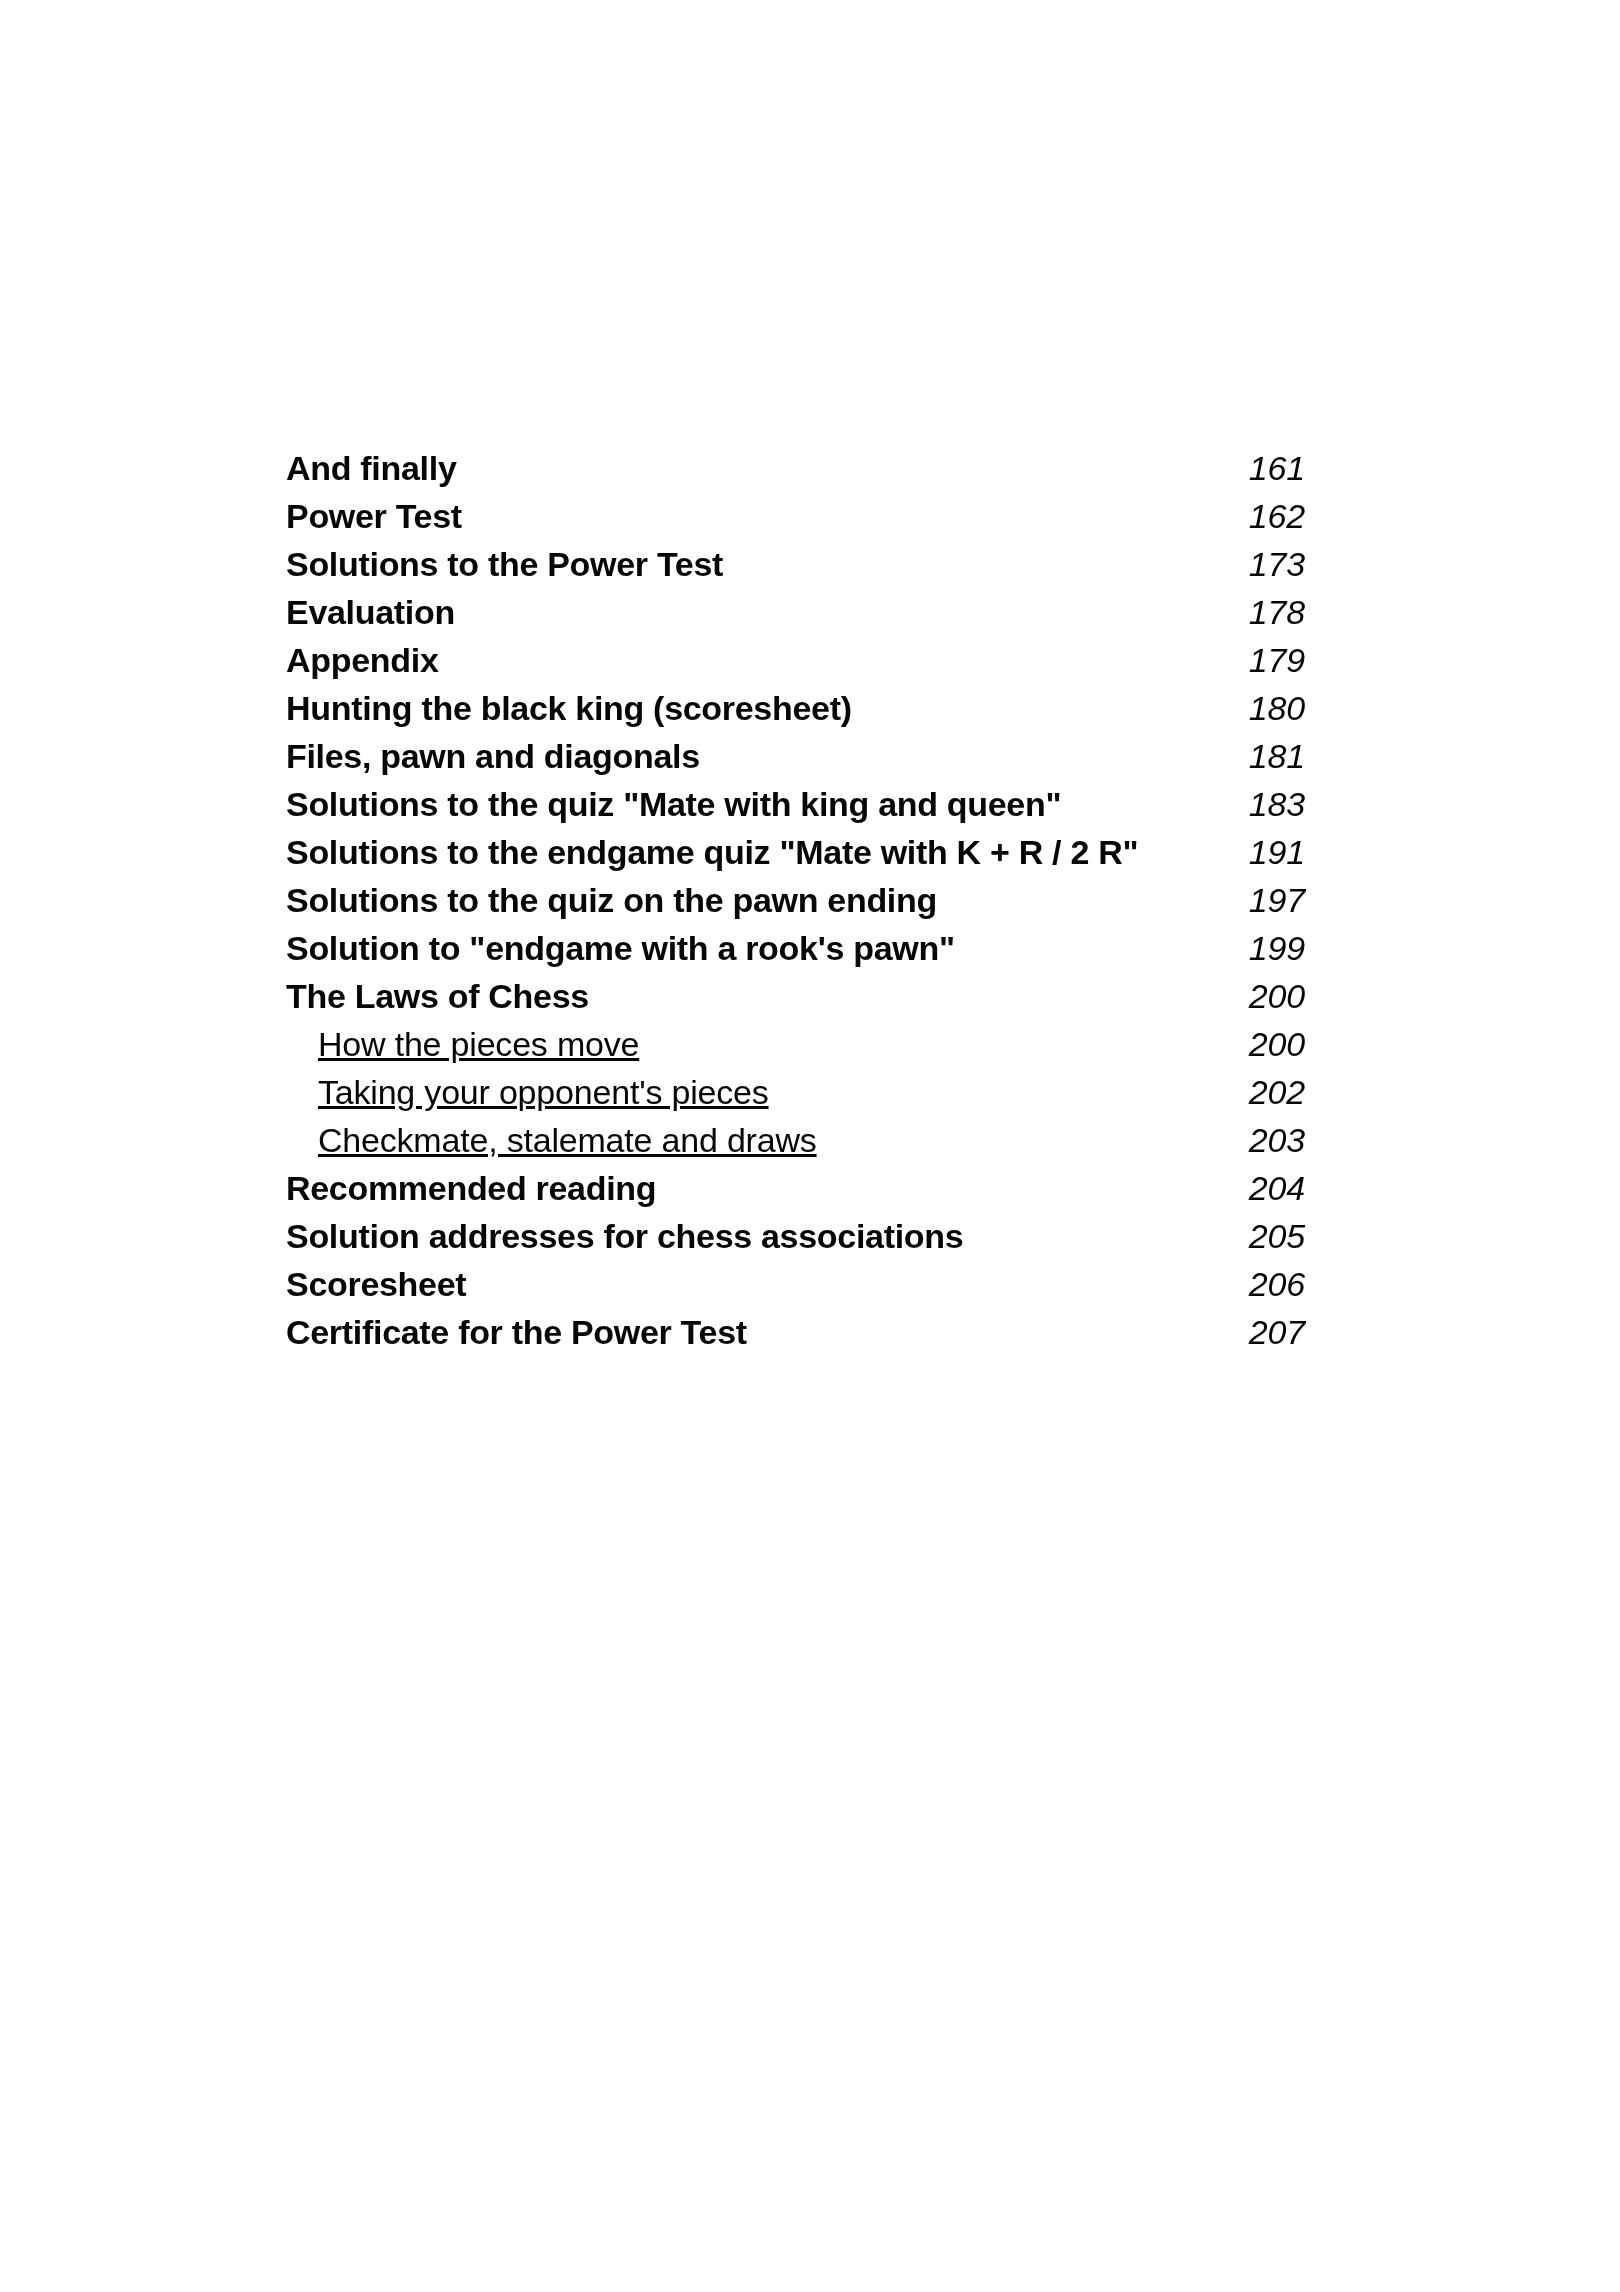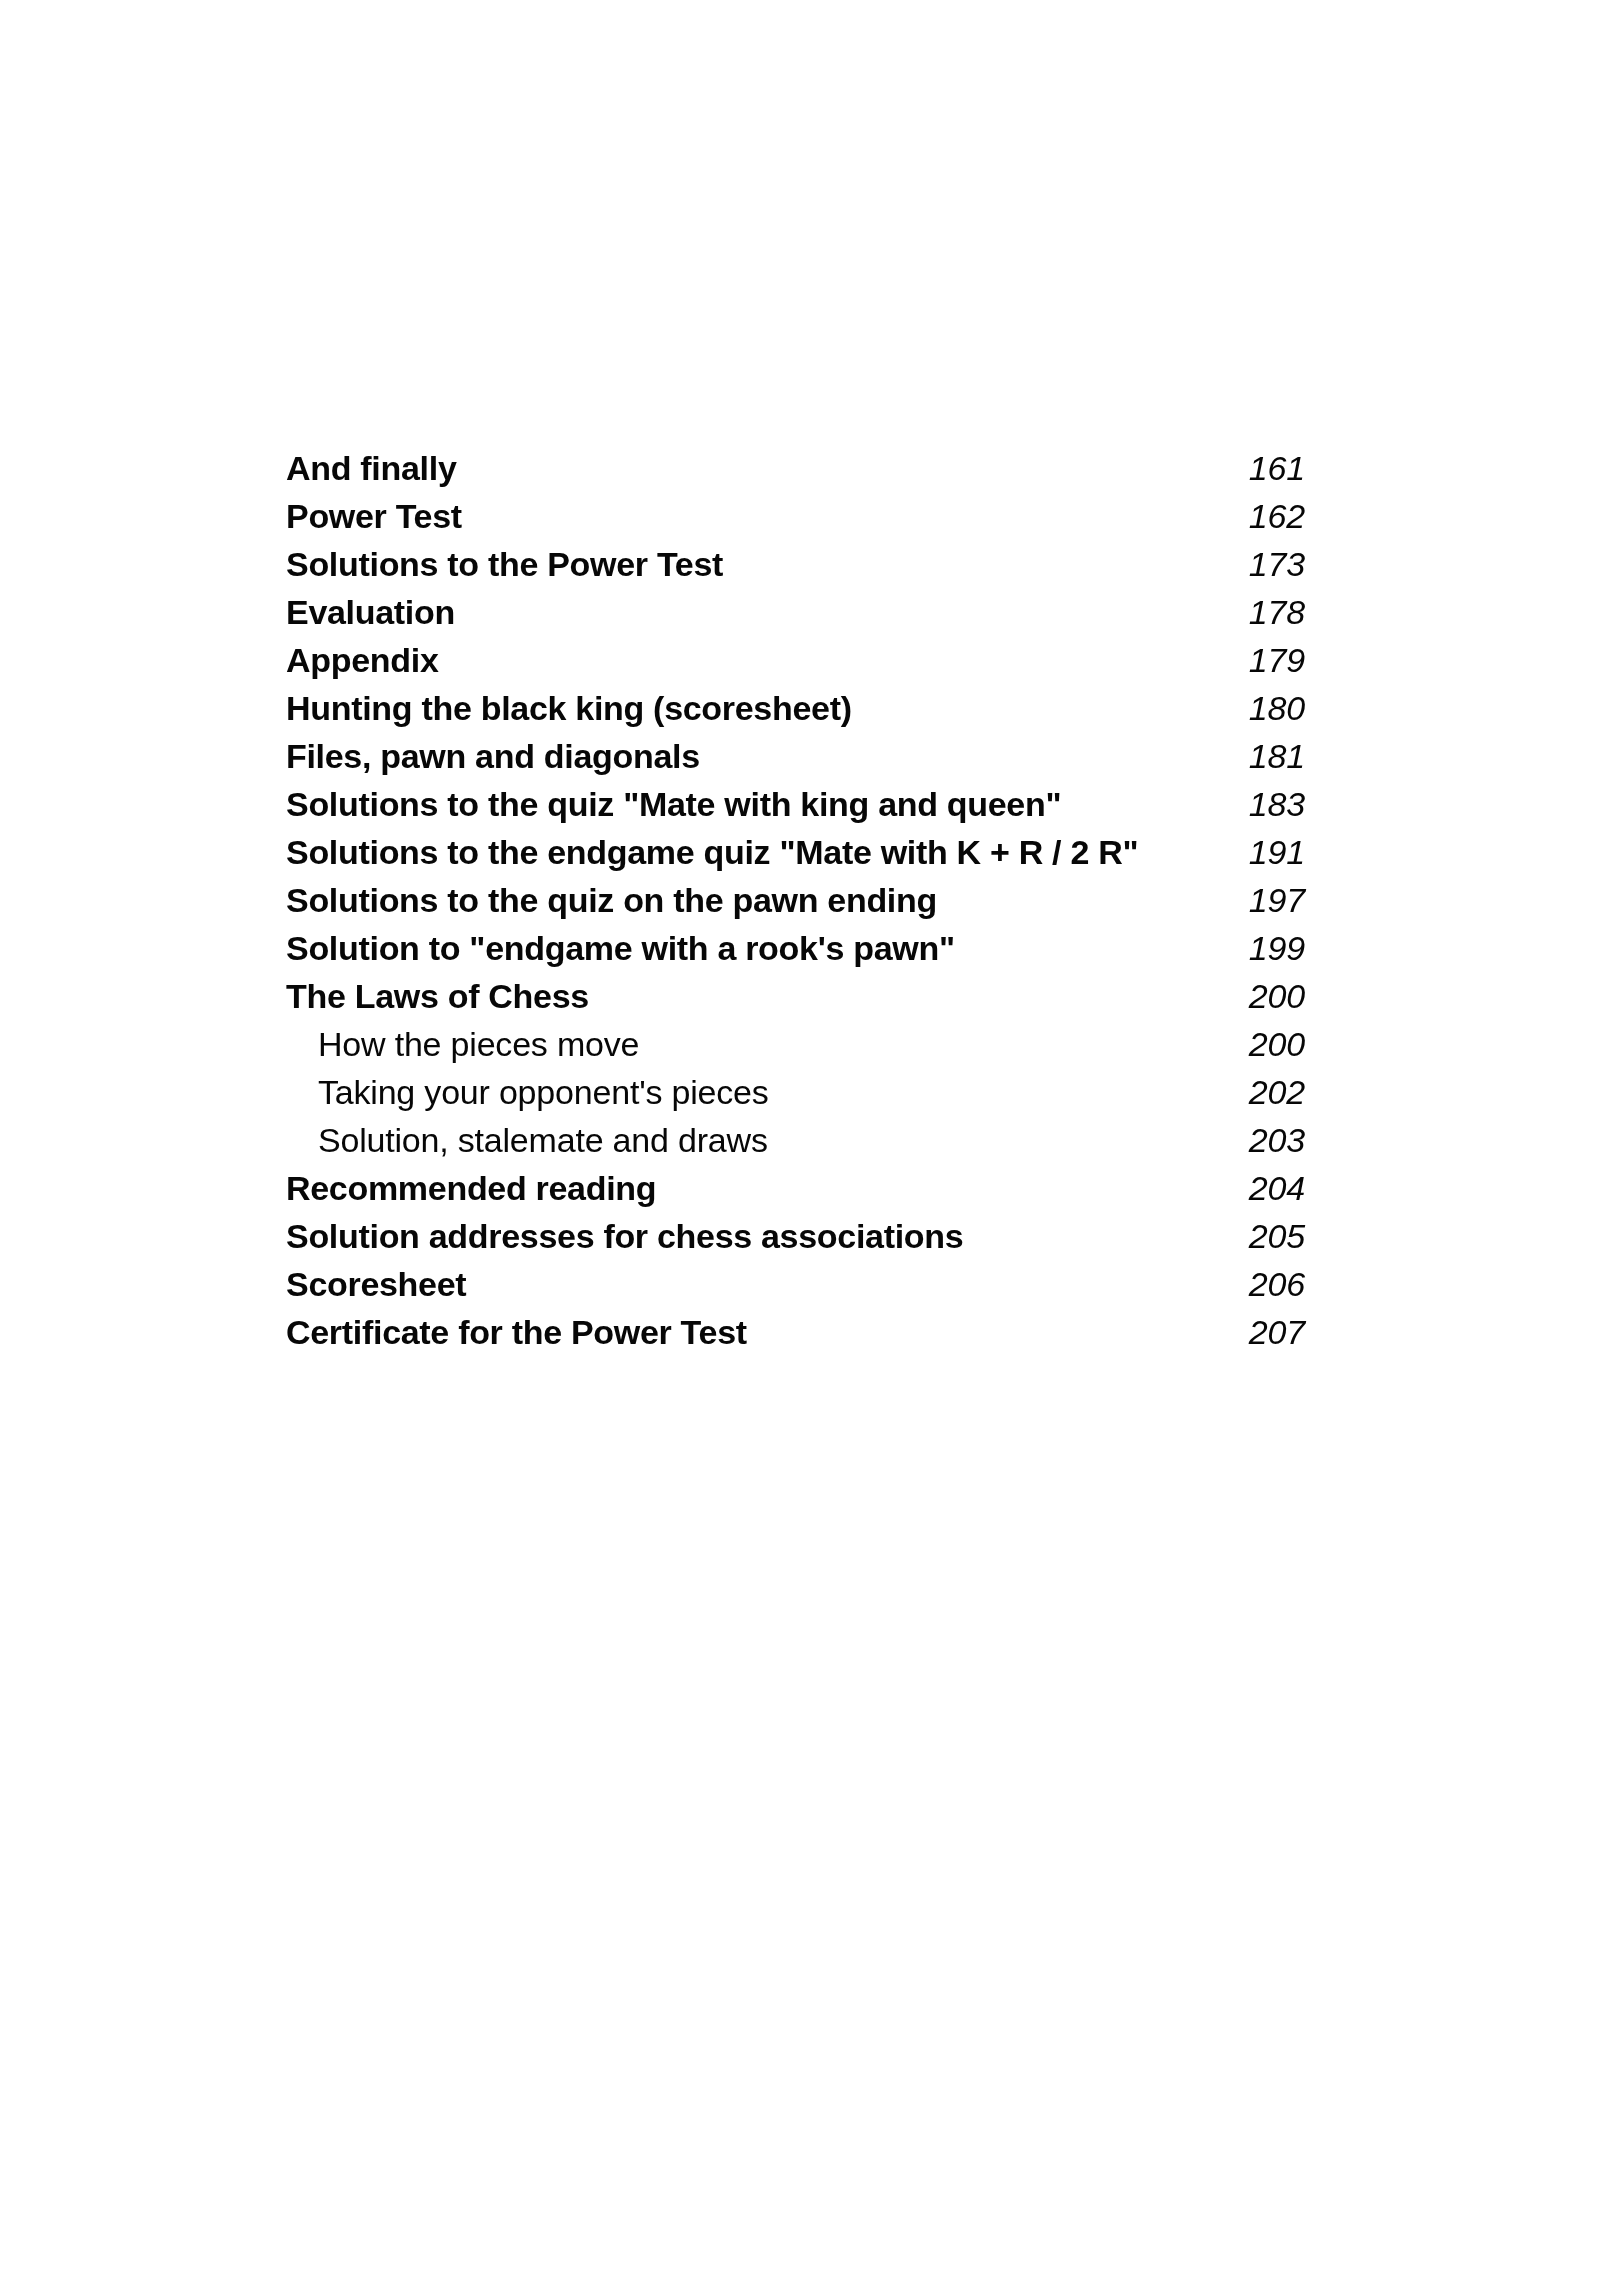--- a/index.html
+++ b/index.html
@@ -37,20 +37,21 @@
   }
   .toc-title {
     font-weight: 700;
     letter-spacing: -0.3px;
     text-align: center;
   }
   .toc-row.level-1 .toc-title {
     font-weight: 400;
     padding-left: 32px;
     letter-spacing: -0.2px;
+    text-decoration: underline;
   }
   .toc-page {
     font-weight: 400;
     letter-spacing: -0.2px;
     font-style: italic;
   }
 </style>
 </head>
 <body>
 
@@ -106,21 +107,21 @@
   </div>
       <div class="toc-row level-1">
     <span class="toc-title">How the pieces move</span>
     <span class="toc-page">200</span>
   </div>
       <div class="toc-row level-1">
     <span class="toc-title">Taking your opponent's pieces</span>
     <span class="toc-page">202</span>
   </div>
       <div class="toc-row level-1">
-    <span class="toc-title">Solution, stalemate and draws</span>
+    <span class="toc-title">Checkmate, stalemate and draws</span>
     <span class="toc-page">203</span>
   </div>
       <div class="toc-row level-0">
     <span class="toc-title">Recommended reading</span>
     <span class="toc-page">204</span>
   </div>
       <div class="toc-row level-0">
     <span class="toc-title">Solution addresses for chess associations</span>
     <span class="toc-page">205</span>
   </div>

